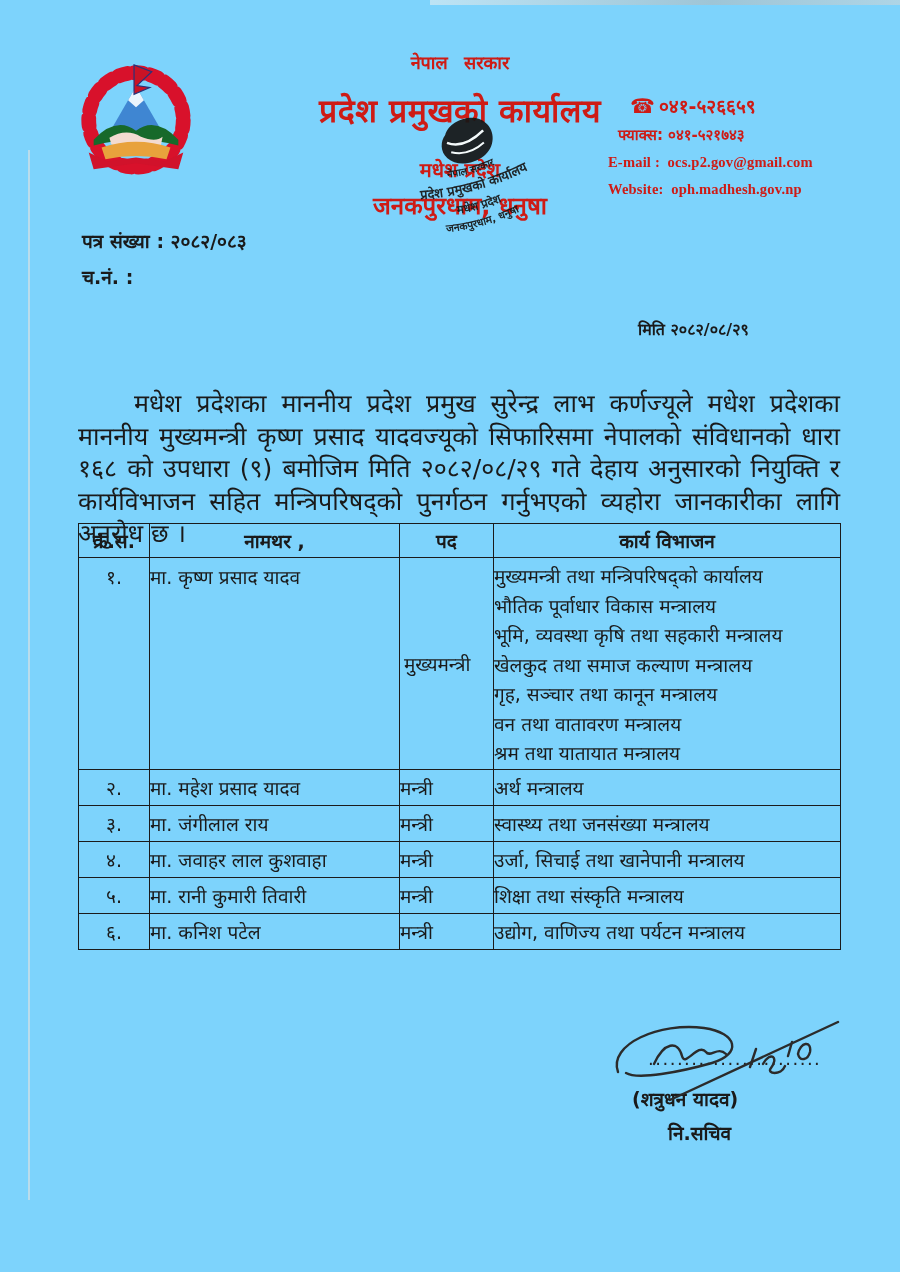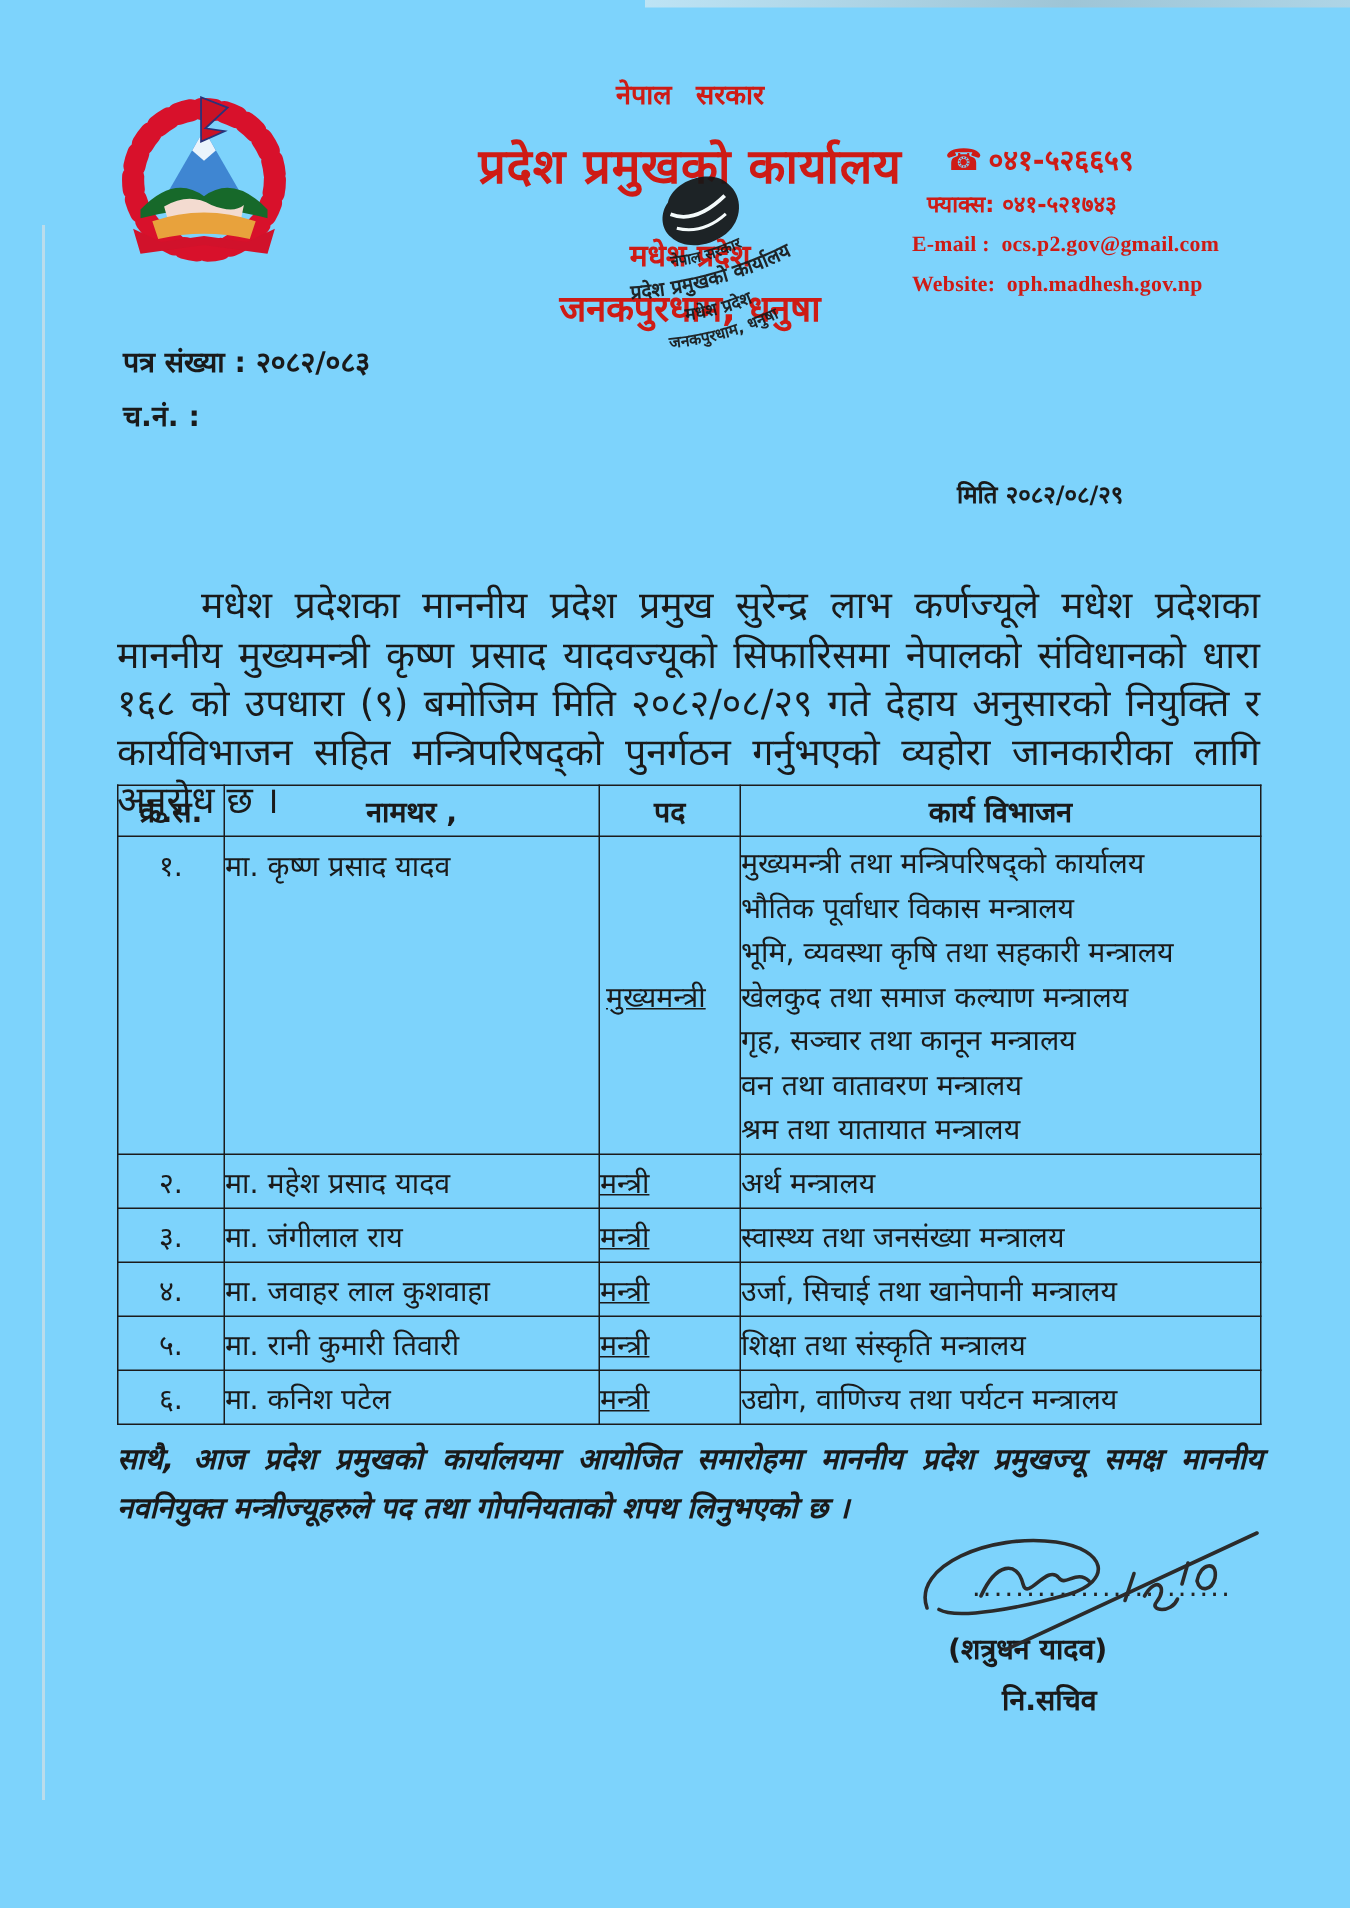--- a/index.html
+++ b/index.html
@@ -38,21 +38,21 @@
   
   .body-par{left:78px;top:388px;width:762px;font-size:25px;line-height:32.5px;
     text-align:justify;text-indent:56px;font-weight:500;}
   
   table.min{position:absolute;left:78px;top:523px;width:762px;border-collapse:collapse;table-layout:fixed;}
   table.min td,table.min th{border:1.7px solid #1b1b1b;font-size:19px;overflow:hidden;padding:0;}
   table.min th{height:33px;font-weight:700;text-align:center;}
   .col-sn{width:71px;} .col-name{width:250px;} .col-post{width:94px;} .col-work{width:347px;}
   td.sn{text-align:center;vertical-align:middle;}
   td.name{padding-left:16px;vertical-align:middle;}
-  td.post{padding-left:10px;vertical-align:middle;font-size:18.5px;text-decoration:underline;}
+  td.post{padding-left:10px;vertical-align:middle;font-size:18.5px;}
   td.work{padding-left:14px;vertical-align:middle;}
   tr.r1 td{vertical-align:top;}
   tr.r1 td.sn{padding-top:6px;vertical-align:top;}
   tr.r1 td.name{padding-top:6px;}
   tr.r1 td.post{vertical-align:middle;padding-left:4px;}
   tr.r1{height:212px;}
   tr.rn{height:36px;}
   .pline{line-height:29.5px;white-space:nowrap;}
   .r1pad{padding-top:4px;}
   
@@ -181,21 +181,20 @@
     </tr>
     <tr class="rn">
       <td class="sn">६.</td>
       <td class="name">मा. कनिश पटेल</td>
       <td class="post">मन्त्री</td>
       <td class="work">उद्योग, वाणिज्य तथा पर्यटन मन्त्रालय</td>
     </tr>
   </tbody>
     </table>
 
-  <div class="abs closing">साथै, आज प्रदेश प्रमुखको कार्यालयमा आयोजित समारोहमा माननीय प्रदेश प्रमुखज्यू समक्ष माननीय नवनियुक्त मन्त्रीज्यूहरुले पद तथा गोपनियताको शपथ लिनुभएको छ ।</div>
 
   <svg class="abs sig-svg" width="260" height="100" viewBox="0 0 260 100">
     <g stroke="#2b2b2b" stroke-width="2.4" fill="none" stroke-linecap="round">
       <path d="M20,60 C10,32 62,10 106,16 C140,21 144,42 114,51 C82,60 40,68 28,61"></path>
       <path d="M56,52 C66,30 80,28 84,44 C87,56 100,30 108,40 C112,46 120,34 128,42"></path>
       <path d="M72,88 L240,10"></path>
       <path d="M152,55 l6,-18 M165,52 c8,-14 16,-6 8,4 c-5,6 10,8 14,-2 M190,44 l4,-14 M200,42 c2,-12 14,-14 12,-2 c-2,8 -10,10 -12,2"></path>
     </g>
   </svg>
   <div class="abs sig-dots">........................</div>

